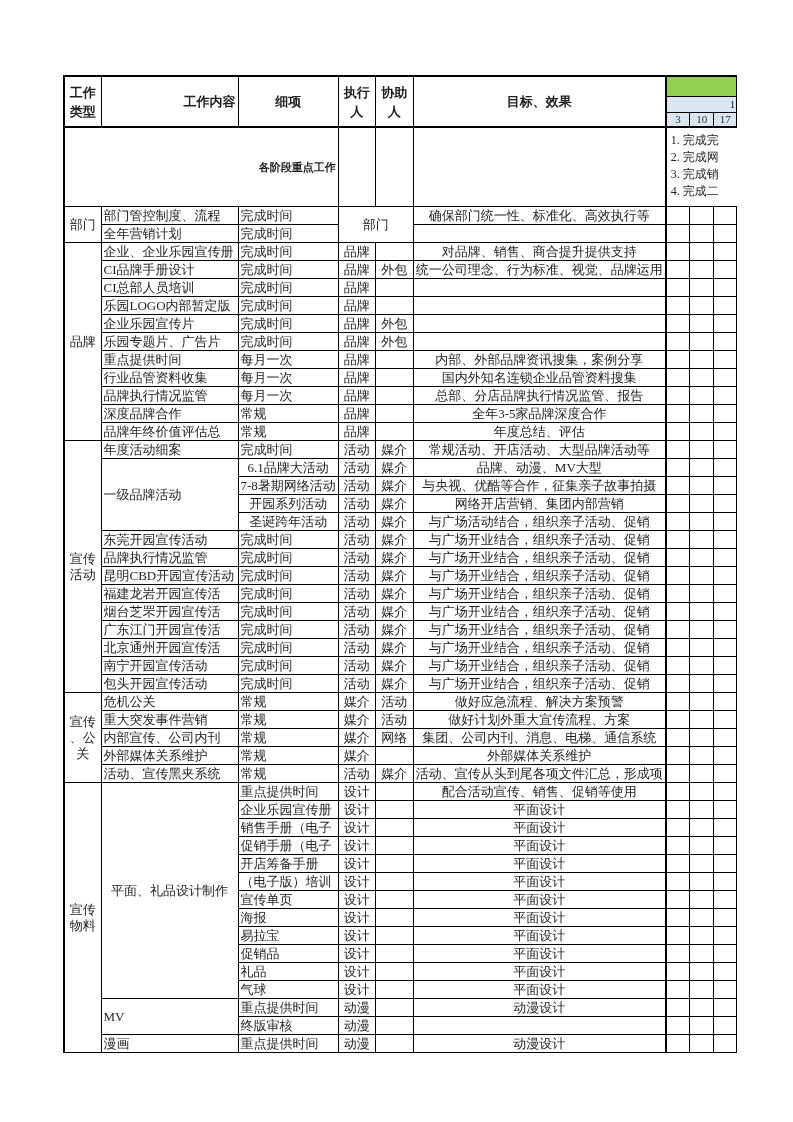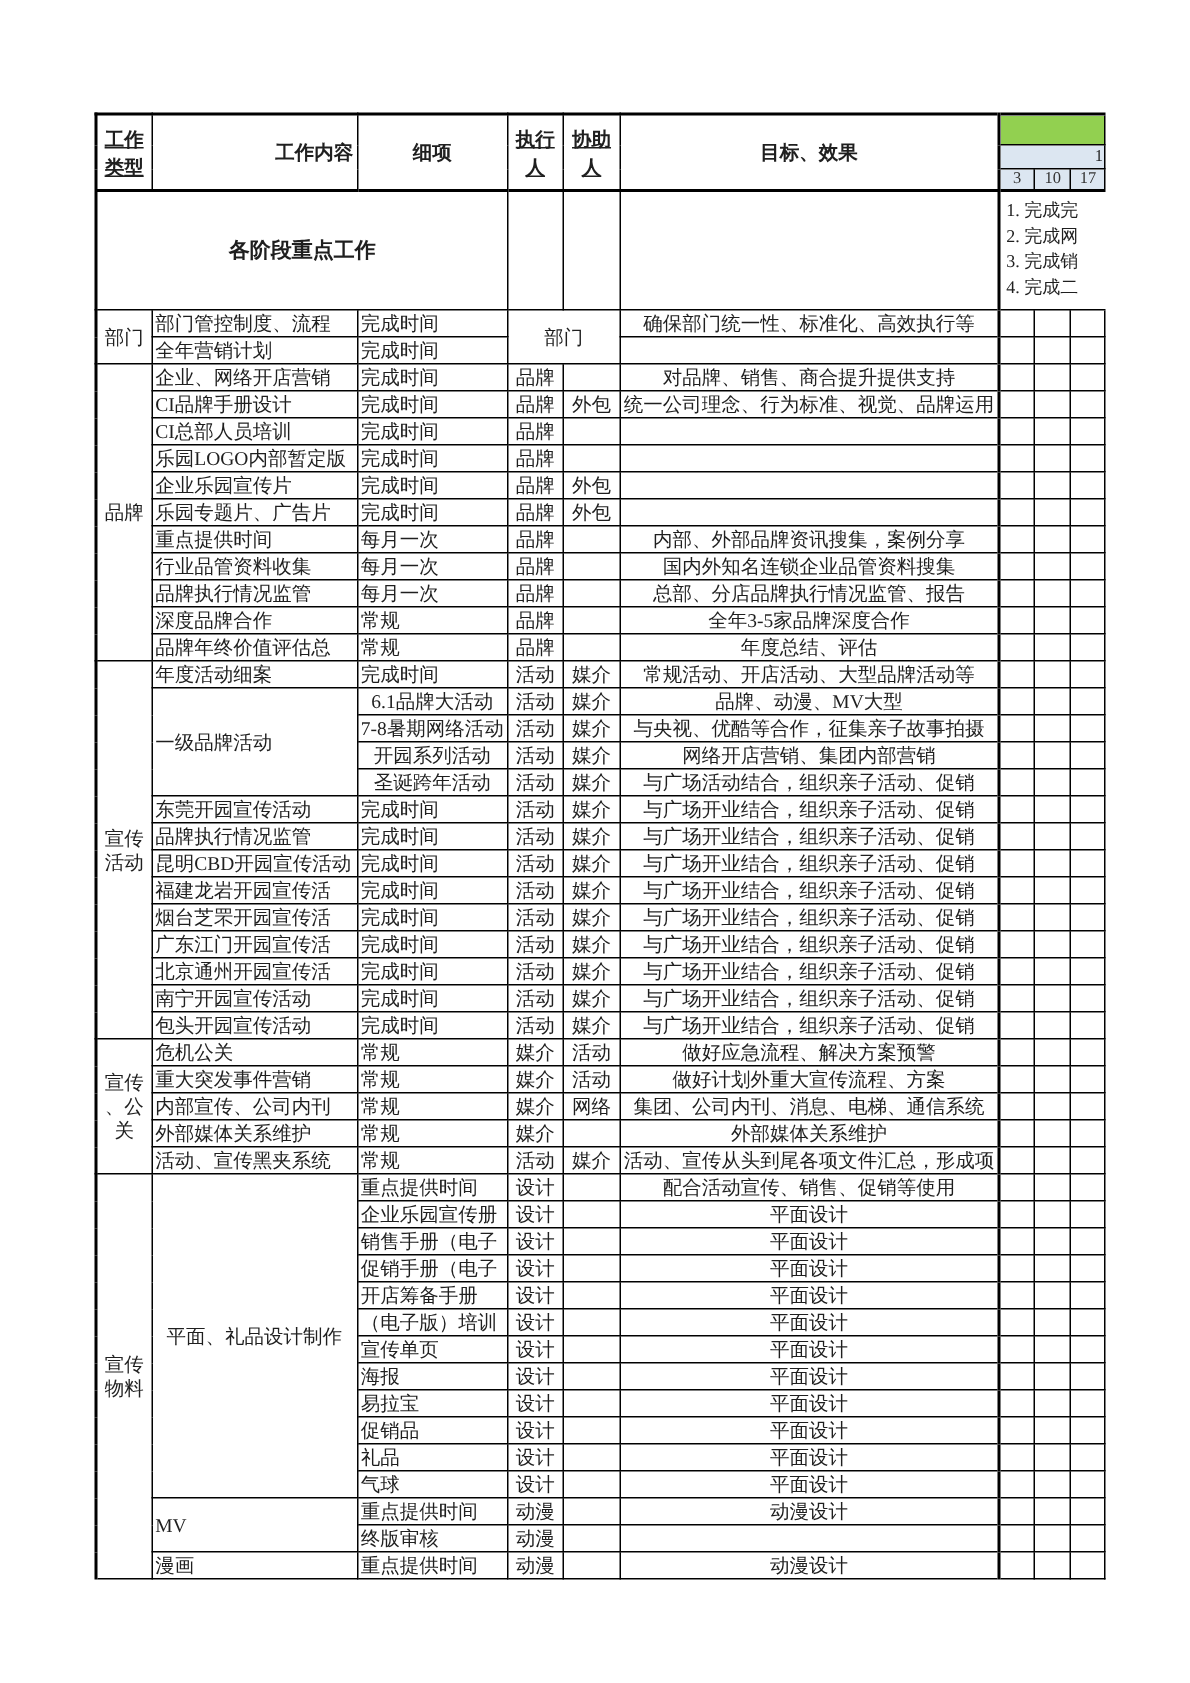--- a/index.html
+++ b/index.html
@@ -9,32 +9,32 @@
   }
   .sheet{position:absolute;left:63px;top:75px;}
   table{border-collapse:collapse;table-layout:fixed;border-left:2px solid #000;border-top:2px solid #000;}
   td{
     border:1px solid #000;padding:0 2px;font-size:13px;height:17px;line-height:17px;
     overflow:hidden;white-space:nowrap;vertical-align:middle;
   }
   .l{text-align:left;}
   .c{text-align:center;}
   .hdr{font-weight:bold;text-align:center;}
-  .wrap{white-space:normal;word-break:break-all;line-break:anywhere;line-height:15px;text-decoration:underline;}
+  .wrap{white-space:normal;word-break:break-all;line-break:anywhere;line-height:15px;}
   .cat{text-align:center;white-space:normal;word-break:break-all;line-break:anywhere;line-height:16px;}
   tr.hA td{height:19px;line-height:19px;}
   tr.hB td{height:15px;line-height:15px;}
   tr.hC td{height:13px;line-height:13px;border-bottom:2px solid #000;}
   td.hspan{border-bottom:2px solid #000;}
   .green{background:#92d050;}
   .band{background:#dce6f1;text-align:right;font-size:11px;padding-right:1px;}
   .wk{background:#dce6f1;text-align:center;font-size:11px;color:#333;padding:0;}
   .gl{border-left:2px solid #000;}
   tr.phase td{height:74px;}
-  .phaseLabel{font-weight:bold;font-size:14px;text-align:center;}
+  .phaseLabel{font-weight:bold;font-size:11px;text-align:right;}
   .notes{
     vertical-align:top;text-align:left;font-size:12px;line-height:17px;
     padding:4px 0 0 4px;border-right:none;overflow:visible;white-space:nowrap;margin-top:28px;
   }
   .notes div{height:17px;}
   .g{padding:0;}
 </style>
 </head>
 <body>
 
@@ -98,21 +98,21 @@
   <td class="l">全年营销计划</td>
   <td class="l">完成时间</td>
   <td class="c"></td>
 <td class="g gl"></td>
           <td class="g"></td>
           <td class="g"></td>
         </tr>
 
 <tr class="dr">
   <td class="cat" rowspan="11">品牌</td>
-  <td class="l">企业、网络开店营销</td>
+  <td class="l">企业、企业乐园宣传册</td>
   <td class="l">完成时间</td>
   <td class="c">品牌</td>
   <td class="c"></td>
   <td class="c">对品牌、销售、商合提升提供支持</td>
 <td class="g gl"></td>
           <td class="g"></td>
           <td class="g"></td>
         </tr>
 <tr class="dr">
   <td class="l">CI品牌手册设计</td>

